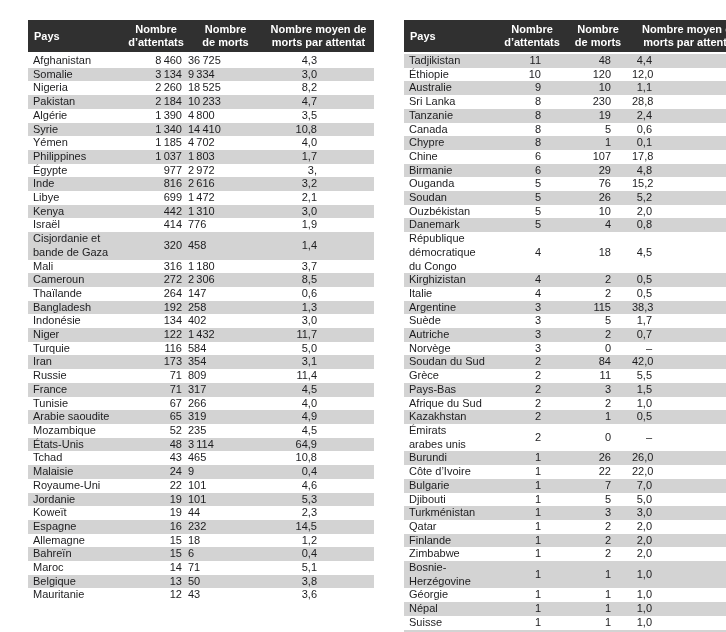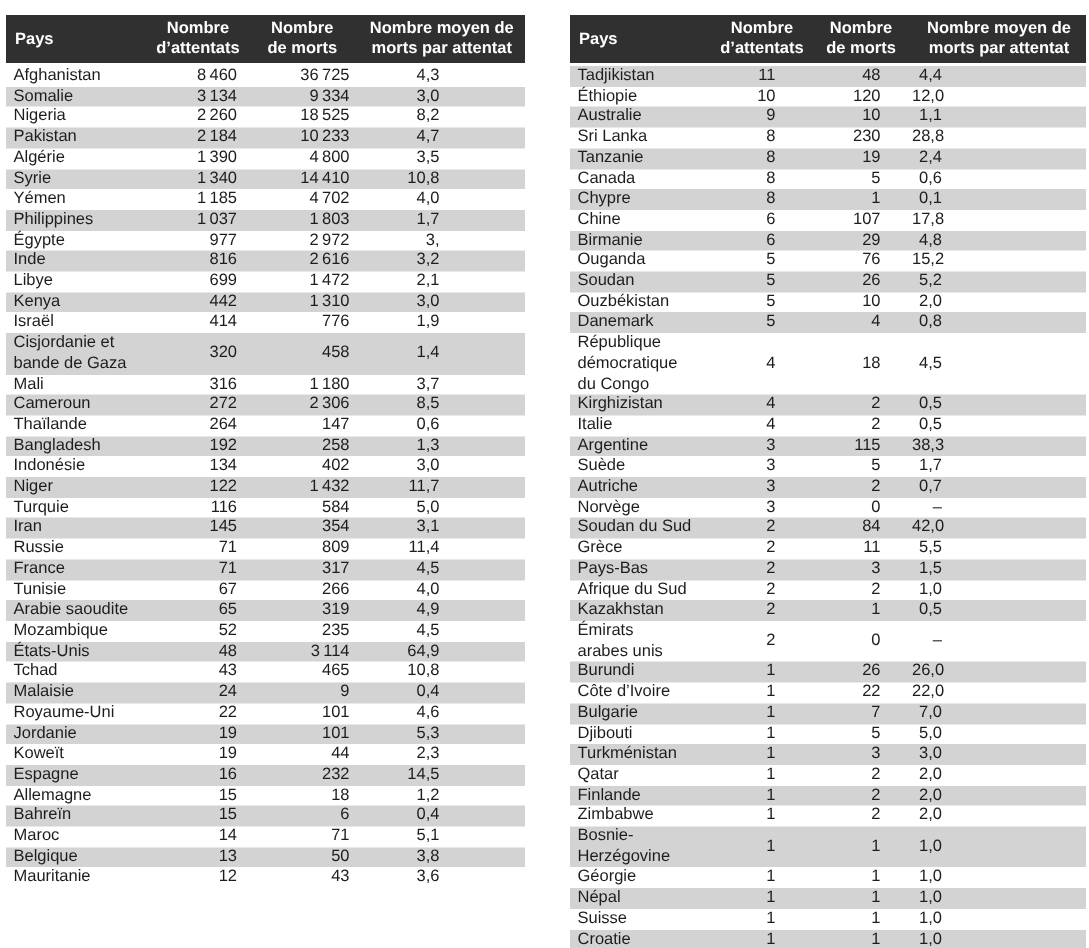--- a/index.html
+++ b/index.html
@@ -1,21 +1,21 @@
 <!DOCTYPE html>
 <html><head>
 <meta charset="utf-8">
 <style>
   html,body { margin:0; padding:0; background:#ffffff; }
   .page {
     position:relative; width:726px; height:632px; overflow:hidden;
     background:#ffffff; font-family:"Liberation Sans", sans-serif;
     color:#1d1d1f; font-size:11px;
   }
-  .tbl { position:absolute; top:10px; }
+  .tbl { position:absolute; top:20px;margin-left:24px; }
   #tbl-left  { left:4px;   width:346px; }
   #tbl-right { left:380px; width:344px; }
 
   .thead {
     display:flex; align-items:center; height:32px;
     background:#303030; color:#ffffff; font-weight:bold;
     font-size:11px; line-height:12.6px;
   }
   .hc { box-sizing:border-box; text-align:center; white-space:pre-line; }
   .hc.c0 { text-align:left; padding-left:6px; }
@@ -27,21 +27,21 @@
 
   .cell { box-sizing:border-box; line-height:13.7px; }
   .cell.c0 { white-space:pre-line; padding-left:5px; }
 
   
   #tbl-left .c0 { width:96px; }
   #tbl-left .c1 { width:64px; }
   #tbl-left .c2 { width:75px; }
   #tbl-left .c3 { width:111px; }
   #tbl-left .cell.c1 { text-align:right; padding-right:6px; }
-  #tbl-left .cell.c2 { text-align:right; padding-right:6px; }
+  #tbl-left .cell.c2 { padding-right:6px; }
   #tbl-left .cell.c3 { text-align:right; padding-right:57px; }
 
   
   #tbl-right .c0 { width:96px; }
   #tbl-right .c1 { width:64px; }
   #tbl-right .c2 { width:68px; }
   #tbl-right .c3 { width:116px; }
   #tbl-right .cell.c1 { text-align:right; padding-right:23px; }
   #tbl-right .cell.c2 { text-align:right; padding-right:21px; }
   #tbl-right .cell.c3 { text-align:right; padding-right:96px; }
@@ -183,21 +183,21 @@
           <div class="cell c3">11,7</div>
         </div>
         <div class="row">
           <div class="cell c0">Turquie</div>
           <div class="cell c1">116</div>
           <div class="cell c2">584</div>
           <div class="cell c3">5,0</div>
         </div>
         <div class="row">
           <div class="cell c0">Iran</div>
-          <div class="cell c1">145</div>
+          <div class="cell c1">173</div>
           <div class="cell c2">354</div>
           <div class="cell c3">3,1</div>
         </div>
         <div class="row">
           <div class="cell c0">Russie</div>
           <div class="cell c1">71</div>
           <div class="cell c2">809</div>
           <div class="cell c3">11,4</div>
         </div>
         <div class="row">

